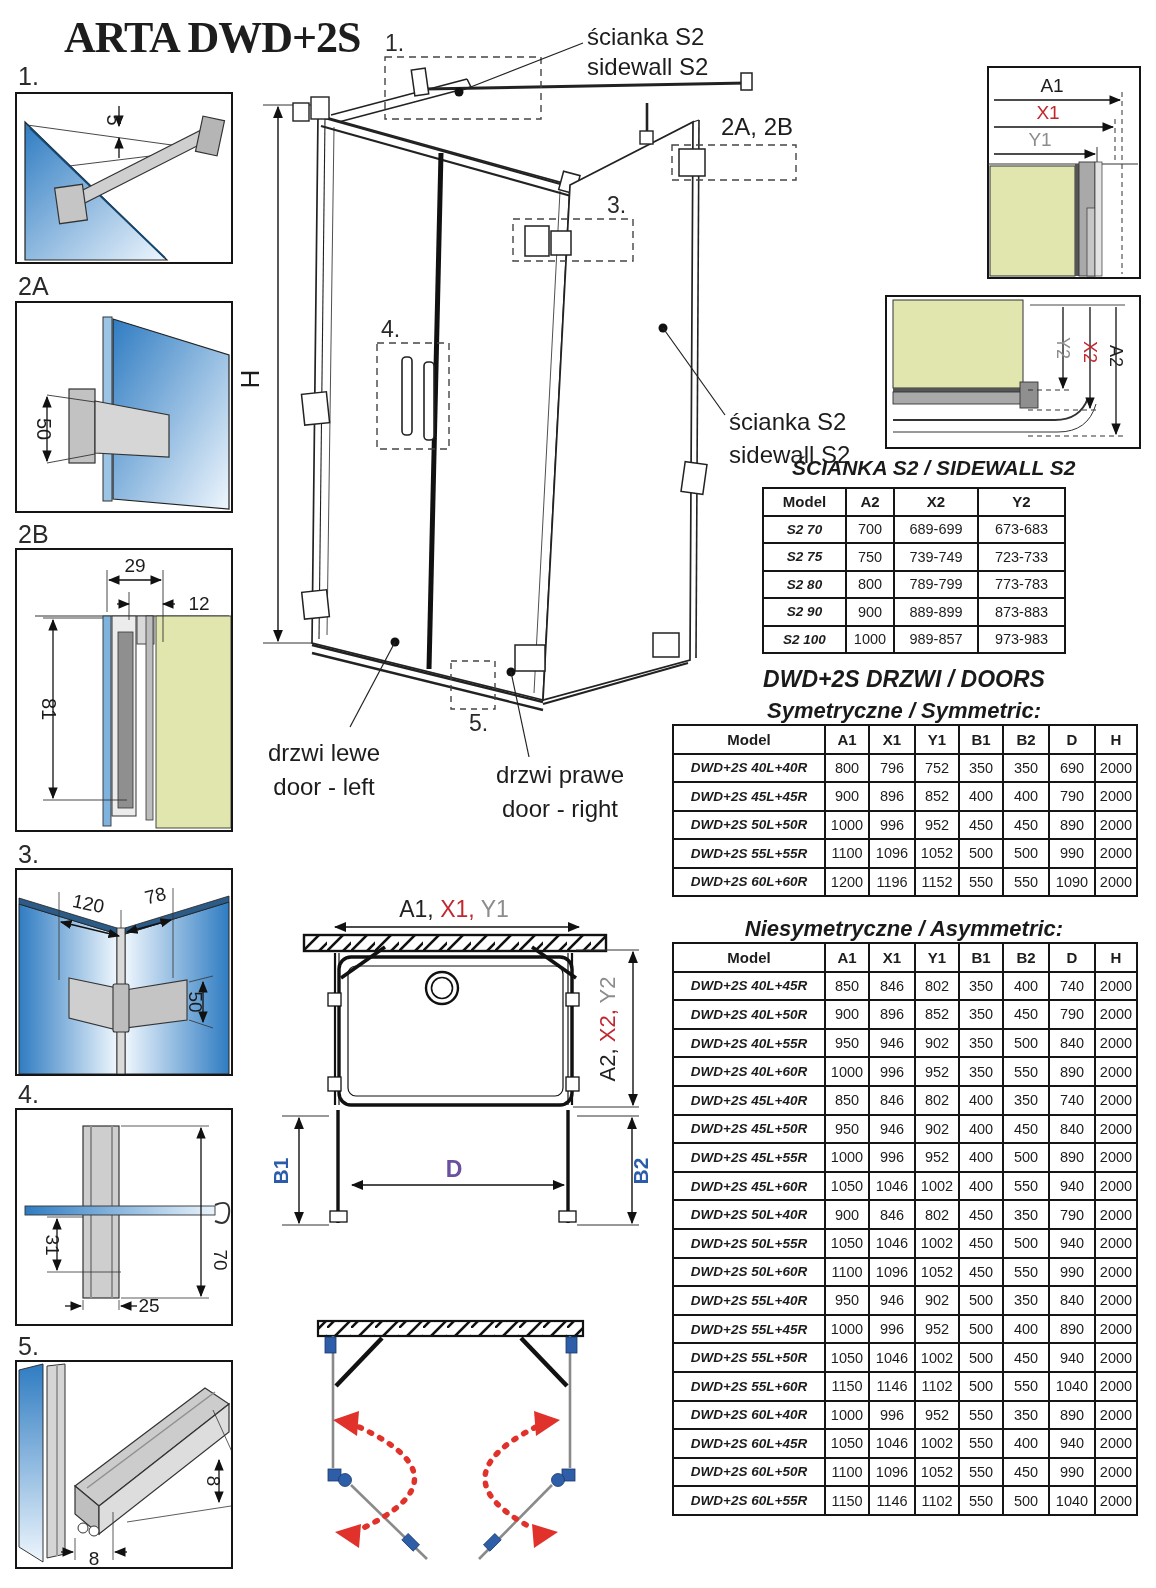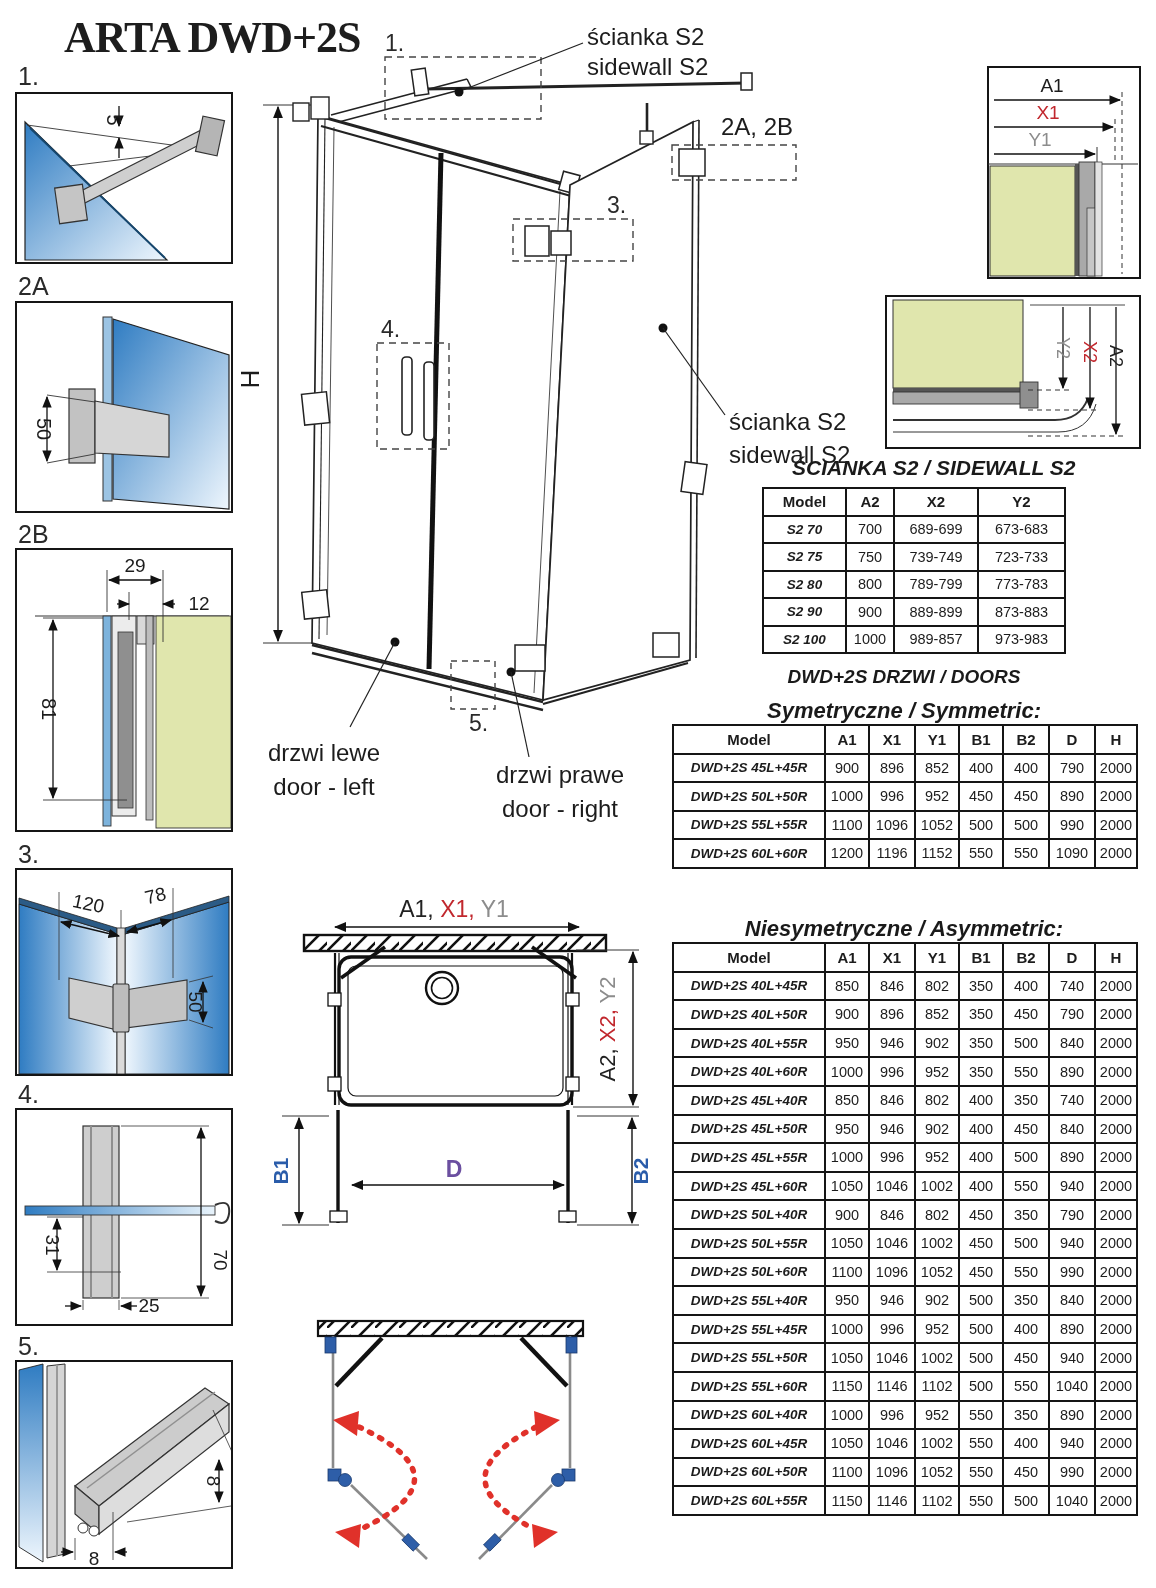--- a/index.html
+++ b/index.html
@@ -3,21 +3,21 @@
 <meta charset="utf-8">
 <style>
   html,body{margin:0;padding:0;}
   body{width:1156px;height:1588px;position:relative;background:#fff;
        font-family:"Liberation Sans","DejaVu Sans",sans-serif;color:#1a1a1a;overflow:hidden;}
   .abs{position:absolute;}
   .main-title{font-size:44px;font-weight:bold;letter-spacing:-1px;color:#1d1d1d;}
   .dlabel{font-size:25px;color:#2a2a2a;}
   .dbox{border:2.5px solid #151515;background:#fff;}
   .sw-title{font-size:21px;font-weight:bold;font-style:italic;white-space:nowrap;margin-left:47px;}
-  .doors-title{font-size:19px;font-weight:bold;font-style:italic;text-align:center;width:464px;}
+  .doors-title{font-size:23px;font-weight:bold;font-style:italic;text-align:center;width:464px;}
   .subtitle{font-size:22px;font-weight:bold;font-style:italic;text-align:center;width:464px;}
   table.spec{position:absolute;border-collapse:collapse;table-layout:fixed;background:#fff;padding-left:28px;}
   .spec th,.spec td{border:2px solid #151515;text-align:center;vertical-align:middle;
        padding:0;font-size:14.5px;color:#1c1c1c;overflow:hidden;white-space:nowrap;}
   .spec th{font-weight:bold;font-size:15px;}
   .spec td.model{font-weight:bold;font-style:italic;font-size:13.5px;}
   .t-sw th,.t-sw td{height:25.5px;}
   .t-sym th,.t-sym td{height:26.5px;}
   .t-asym th,.t-asym td{height:26.6px;}
   .c-red{color:#c1272d;} .c-gray{color:#8c8c8c;} .c-blue{color:#2a5caa;} .c-purple{color:#6b4fa0;}
@@ -561,20 +561,30 @@
     <th class="c-red">X1</th>
     <th class="c-gray">Y1</th>
     <th class="c-blue">B1</th>
     <th class="c-blue">B2</th>
     <th class="c-purple">D</th>
     <th>H</th>
   </tr>
     </thead>
   <tbody>
       <tr>
+        <td class="model">DWD+2S 40L+40R</td>
+        <td>800</td>
+        <td>796</td>
+        <td>752</td>
+        <td>350</td>
+        <td>350</td>
+        <td>690</td>
+        <td>2000</td>
+      </tr>
+      <tr>
         <td class="model">DWD+2S 45L+45R</td>
         <td>900</td>
         <td>896</td>
         <td>852</td>
         <td>400</td>
         <td>400</td>
         <td>790</td>
         <td>2000</td>
       </tr>
       <tr>

